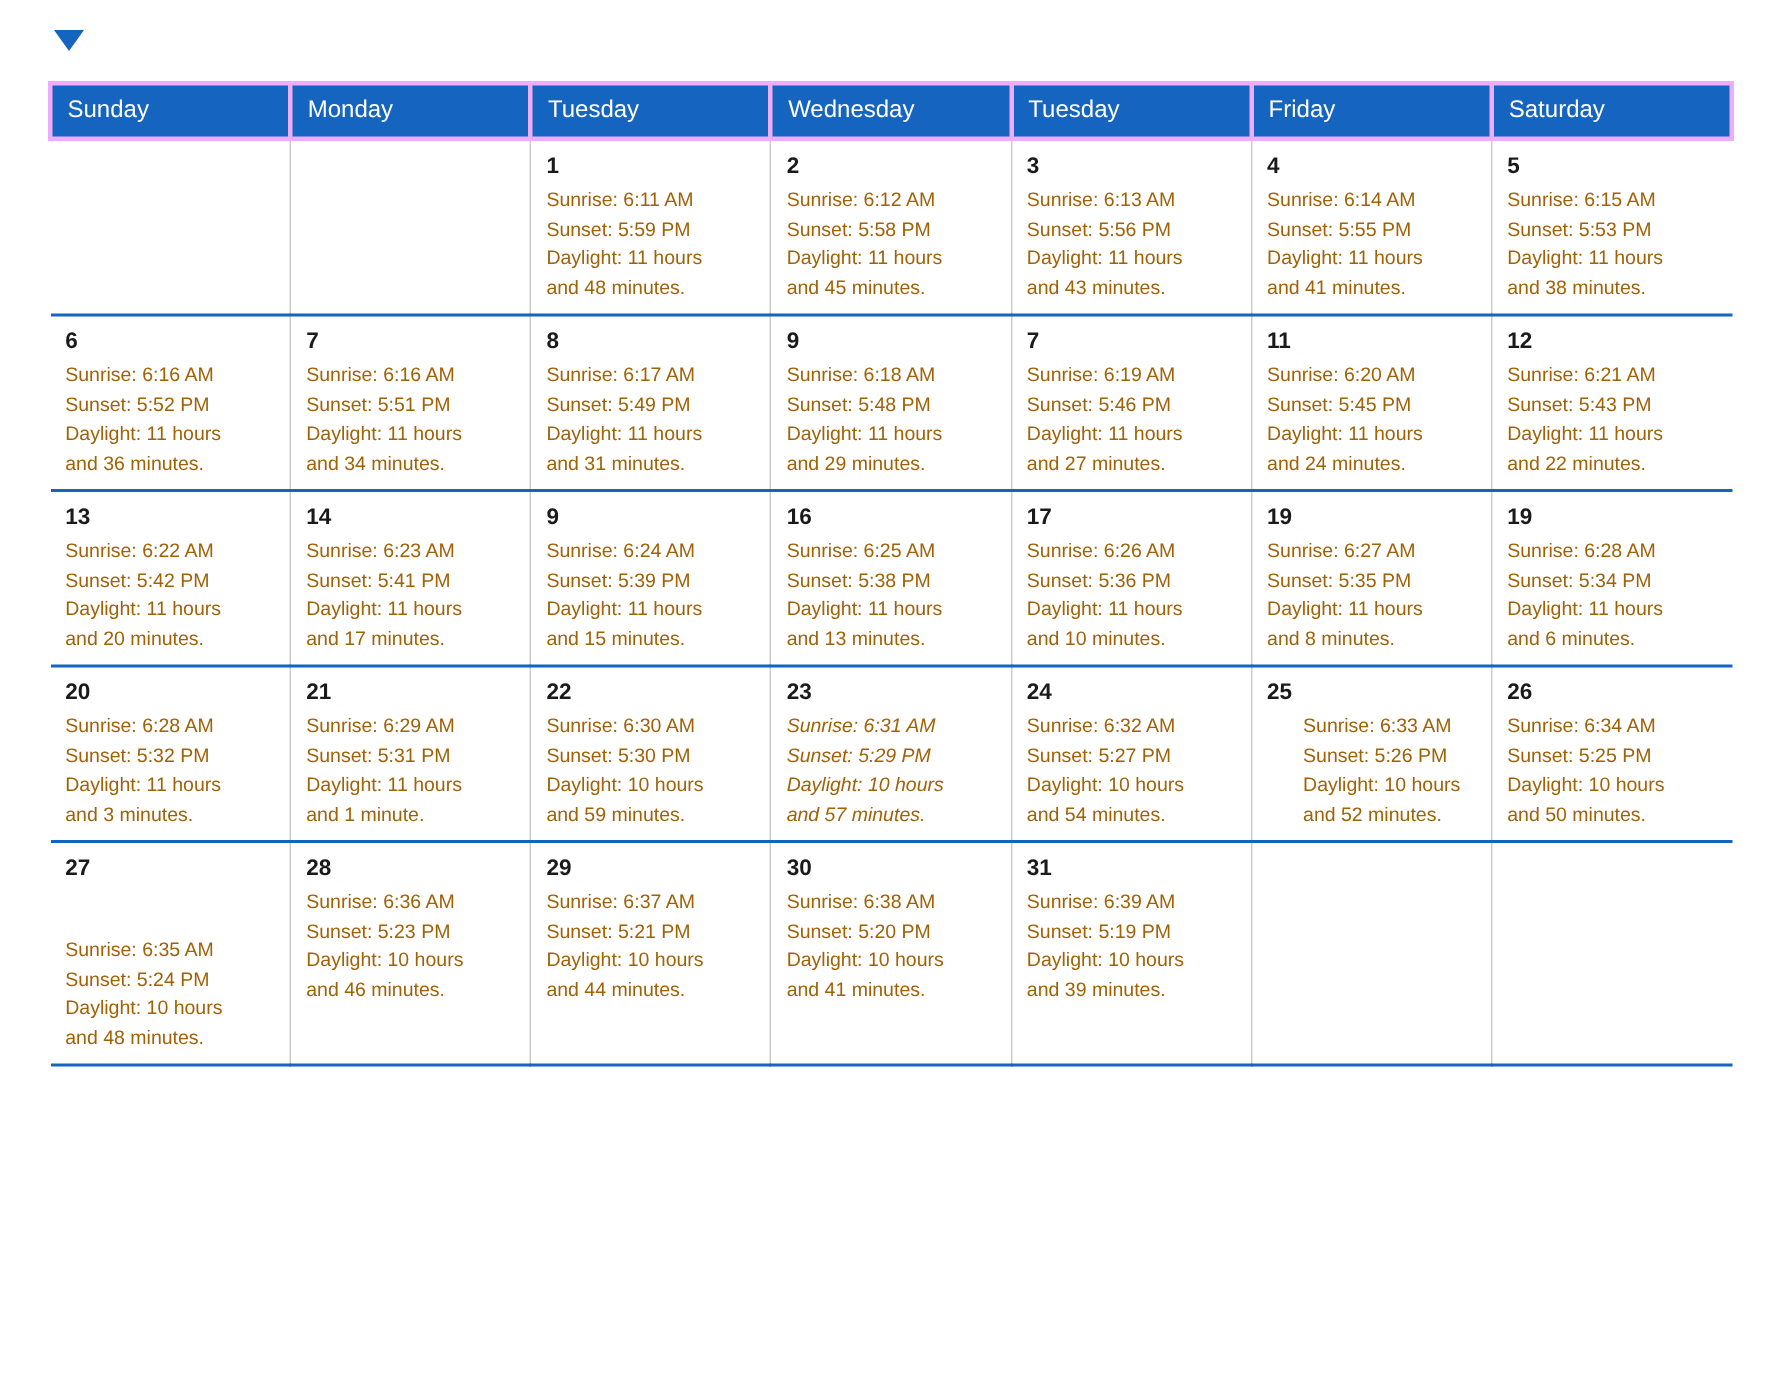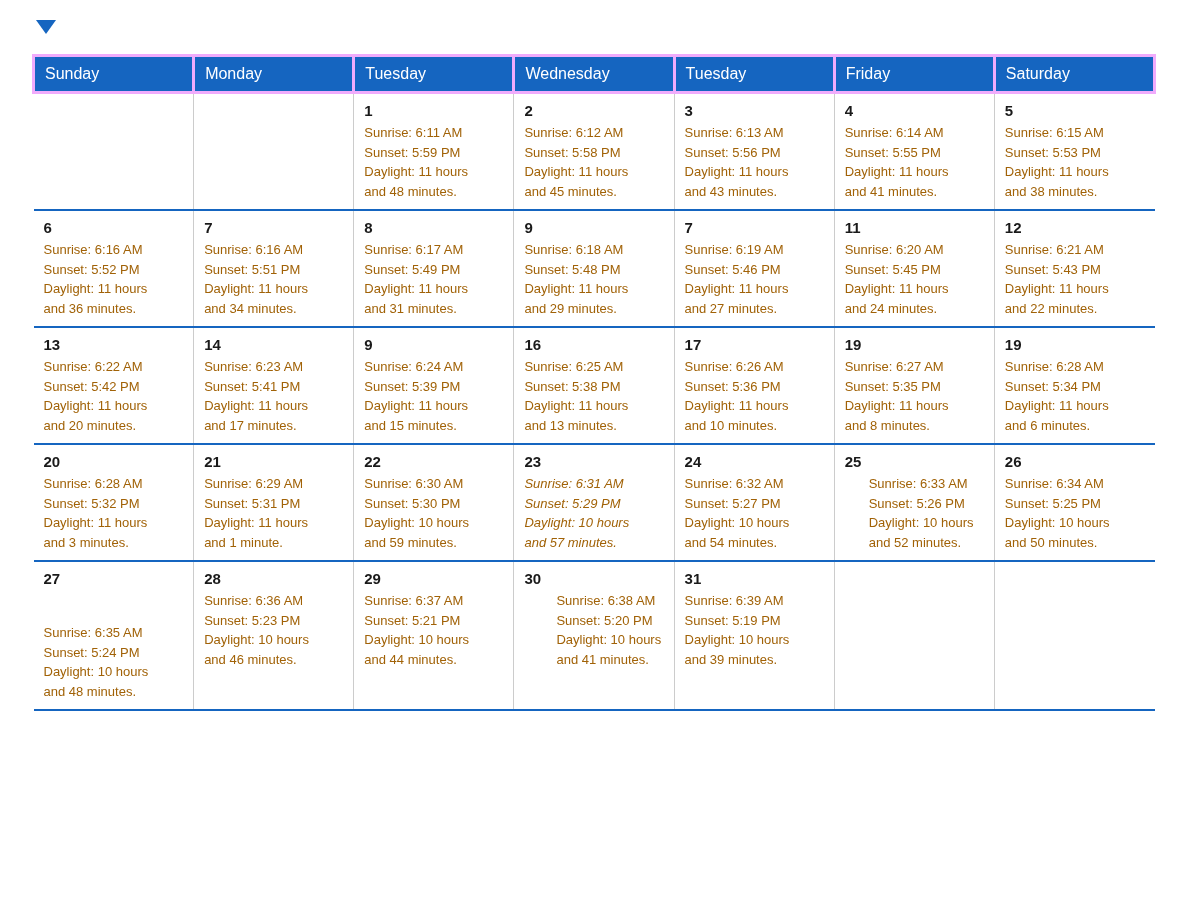--- a/index.html
+++ b/index.html
@@ -351,21 +351,21 @@
         </td>
         <td>
           <span class="day-number">29</span>
           <div class="day-info" style="white-space: pre-line;">Sunrise: 6:37 AM
 Sunset: 5:21 PM
 Daylight: 10 hours
 and 44 minutes.</div>
         </td>
         <td>
           <span class="day-number">30</span>
-          <div class="day-info" style="white-space: pre-line; margin-left: 32px;">Sunrise: 6:38 AM
+          <div class="day-info" style="white-space: pre-line;">Sunrise: 6:38 AM
 Sunset: 5:20 PM
 Daylight: 10 hours
 and 41 minutes.</div>
         </td>
         <td>
           <span class="day-number">31</span>
           <div class="day-info" style="white-space: pre-line;">Sunrise: 6:39 AM
 Sunset: 5:19 PM
 Daylight: 10 hours
 and 39 minutes.</div>

